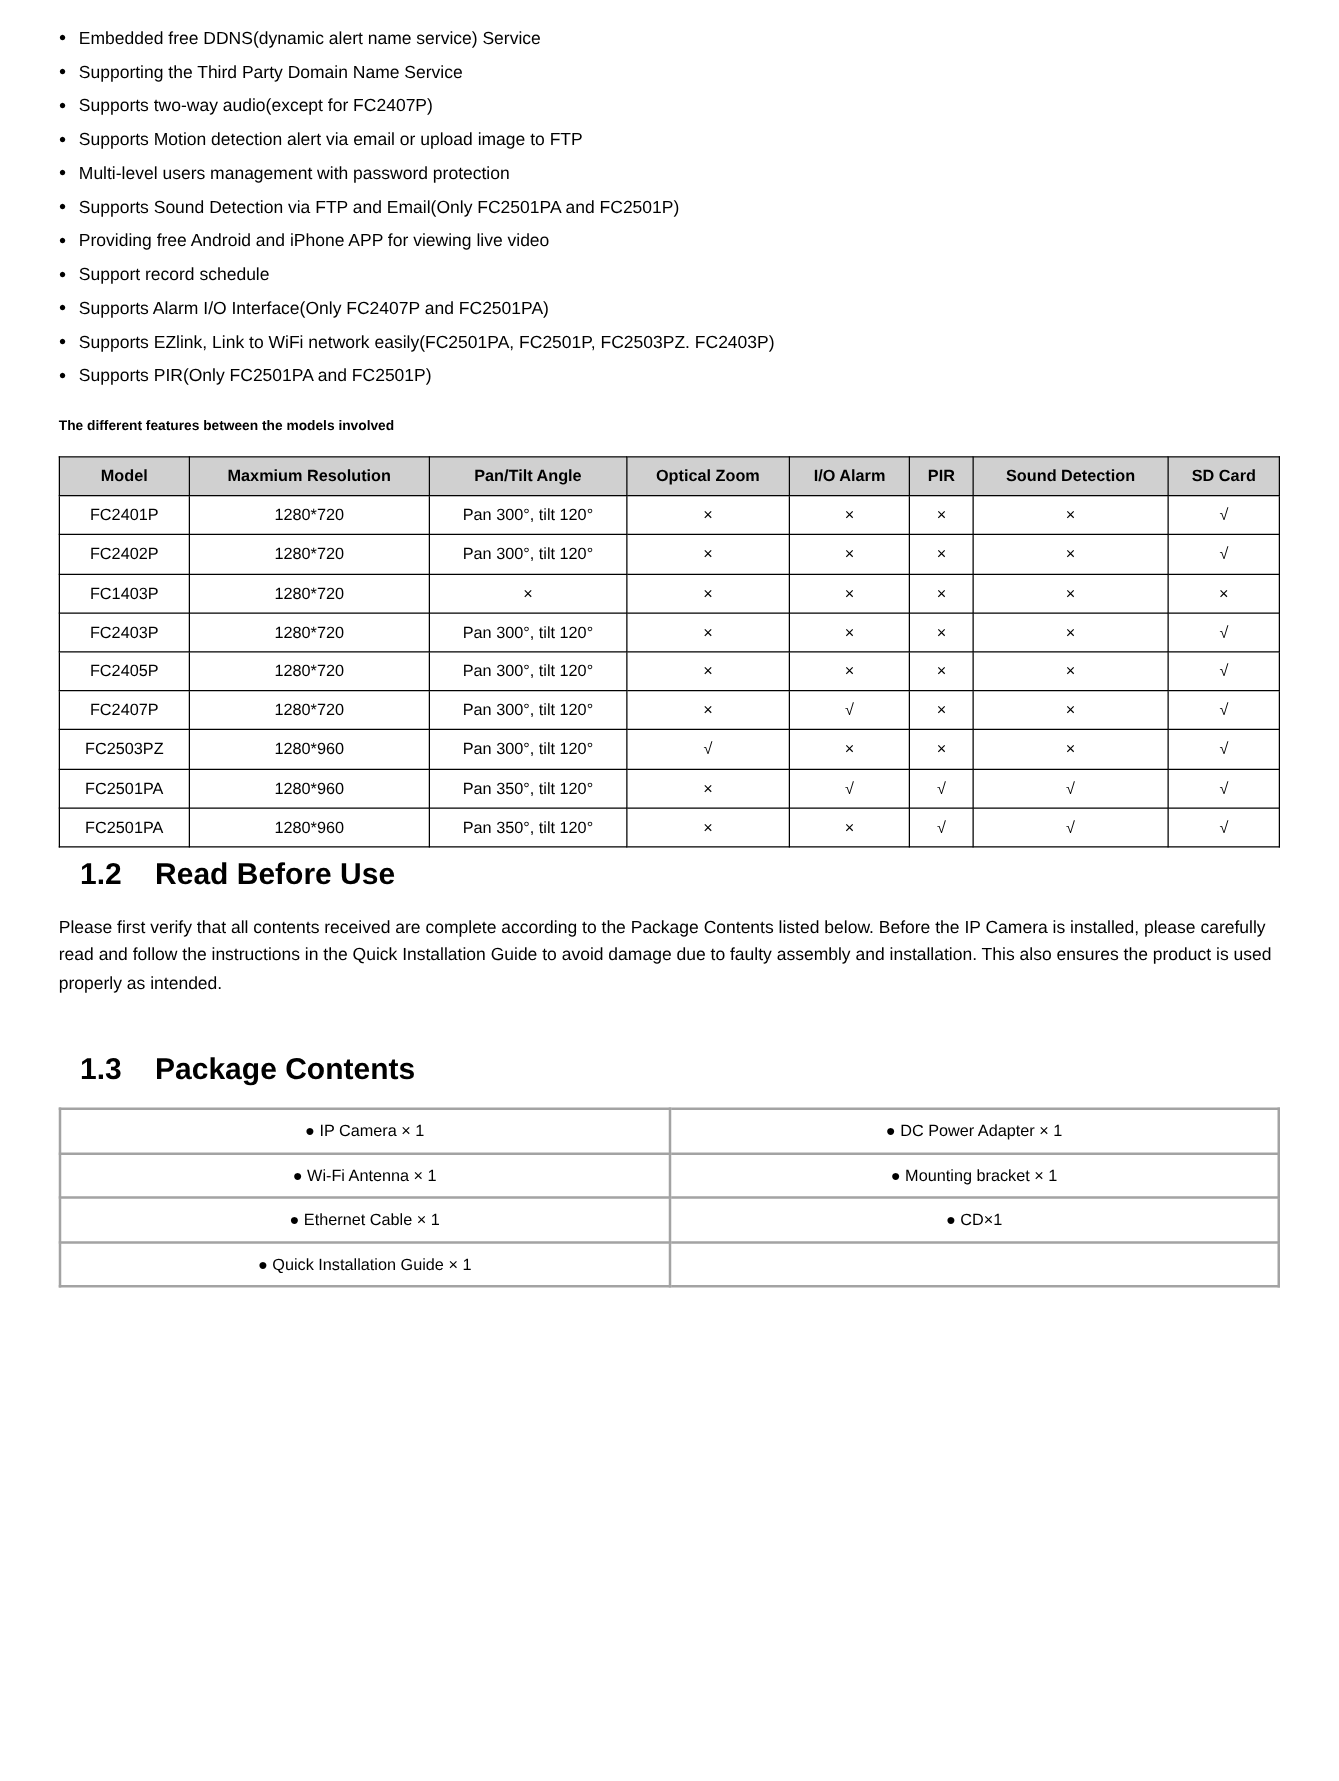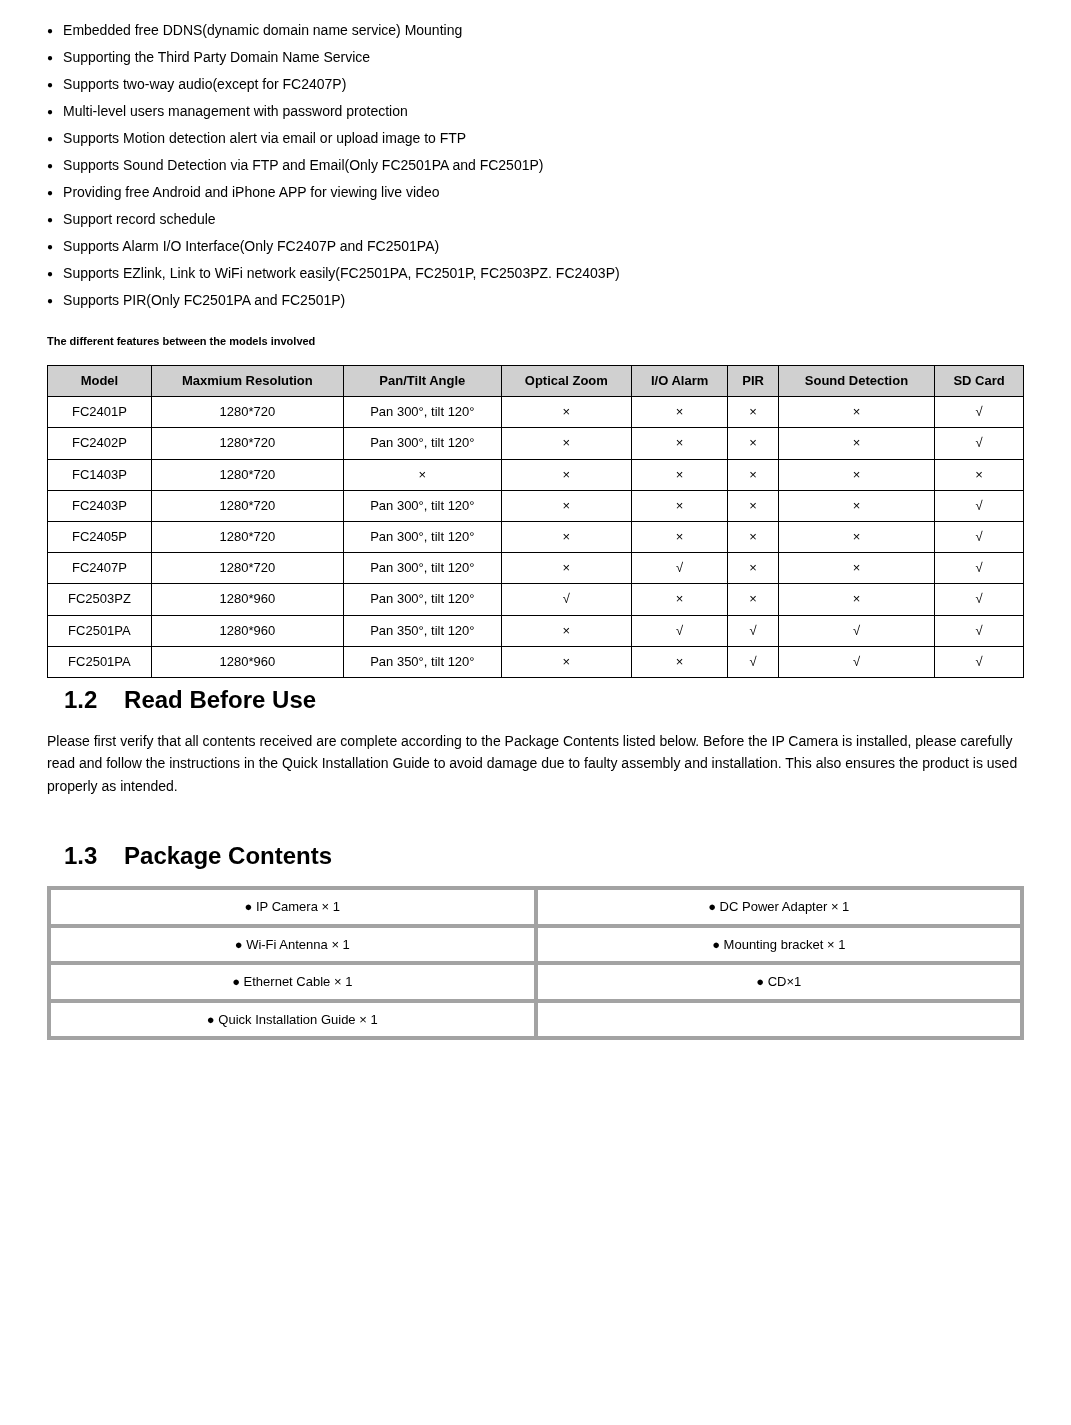--- a/index.html
+++ b/index.html
@@ -62,34 +62,34 @@
       line-height: 1.6;
       margin-bottom: 45px;
       font-size: 14px;
     }
     .package-table {
       width: 100%;
       border-collapse: collapse;
       font-size: 13px;
     }
     .package-table td {
-      border: 4px solid #a3a3a3;
+      border: 2px solid #a3a3a3;
       padding: 7px 14px;
       line-height: 1.5;
     }
   </style>
 </head>
 <body>
 
 <ul class="bullet-list">
-<li>Embedded free DDNS(dynamic domain name service) Mounting</li>
+<li>Embedded free DDNS(dynamic alert name service) Service</li>
     <li>Supporting the Third Party Domain Name Service</li>
     <li>Supports two-way audio(except for FC2407P)</li>
+    <li>Supports Motion detection alert via email or upload image to FTP</li>
     <li>Multi-level users management with password protection</li>
-    <li>Supports Motion detection alert via email or upload image to FTP</li>
     <li>Supports Sound Detection via FTP and Email(Only FC2501PA and FC2501P)</li>
     <li>Providing free Android and iPhone APP for viewing live video</li>
     <li>Support record schedule</li>
     <li>Supports Alarm I/O Interface(Only FC2407P and FC2501PA)</li>
     <li>Supports EZlink, Link to WiFi network easily(FC2501PA, FC2501P, FC2503PZ. FC2403P)</li>
     <li>Supports PIR(Only FC2501PA and FC2501P)</li>
   </ul>
 
 <div class="section-heading">The different features between the models involved</div>
 

